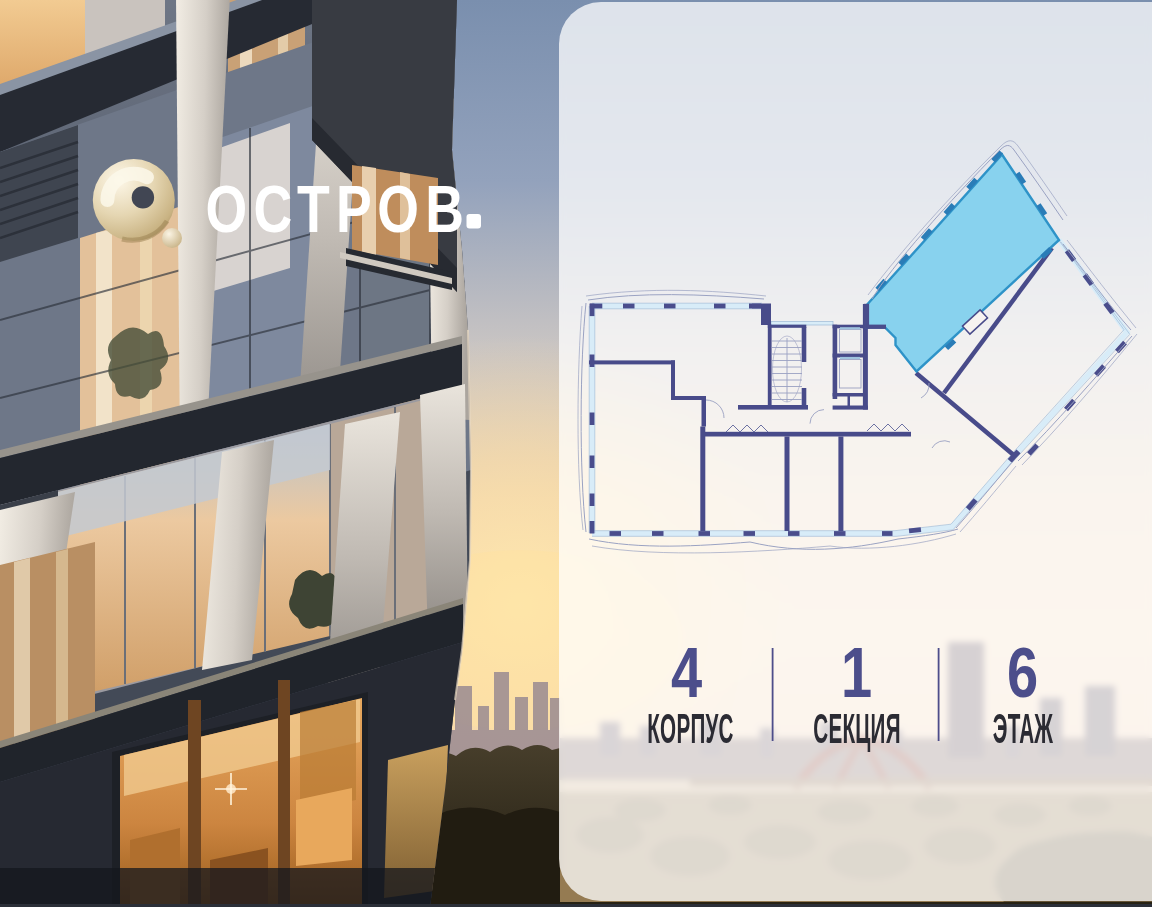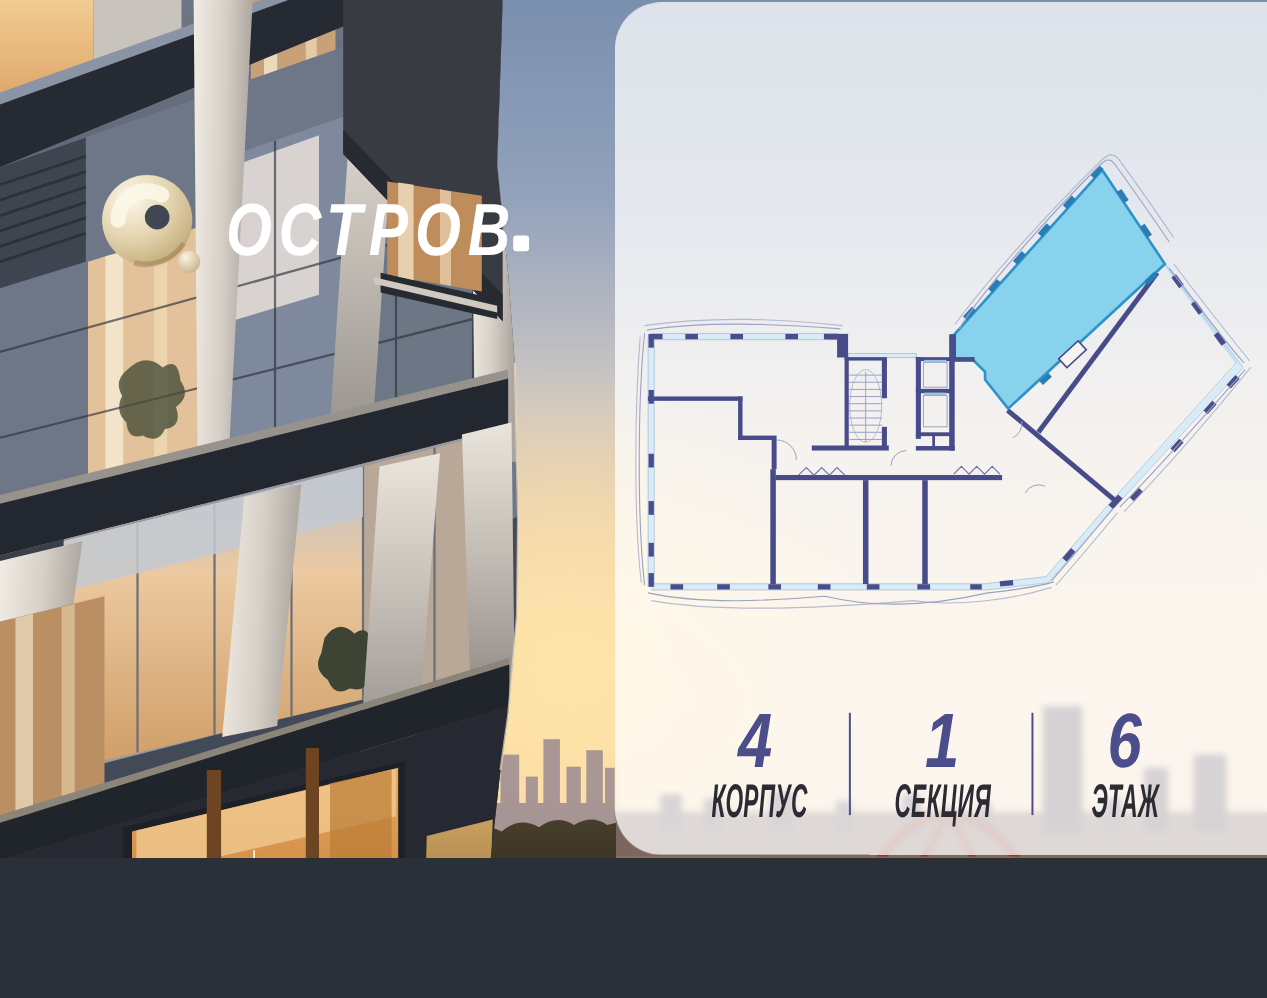--- a/index.html
+++ b/index.html
@@ -1,17 +1,17 @@
 <!DOCTYPE html>
 <html><head>
 <meta charset="utf-8">
 <style>
   html,body{margin:0;padding:0;width:1152px;height:907px;overflow:hidden;background:#2b2f38;
     font-family:"Liberation Sans", sans-serif;}
-  #stage{position:relative;width:1152px;height:780px;overflow:hidden;font-style:italic;}
+  #stage{position:relative;width:1152px;height:904px;overflow:hidden;}
   #photo{position:absolute;left:0;top:0;}
   #card{position:absolute;left:558.5px;top:1.5px;right:0;bottom:3.5px;
     background:rgba(255,255,255,0.75);
     -webkit-backdrop-filter:blur(3px);backdrop-filter:blur(3px);
     border-radius:42px 0 0 42px;}
   #overlay{position:absolute;left:0;top:0;}
 </style>
 </head>
 <body>
 <div id="stage">

